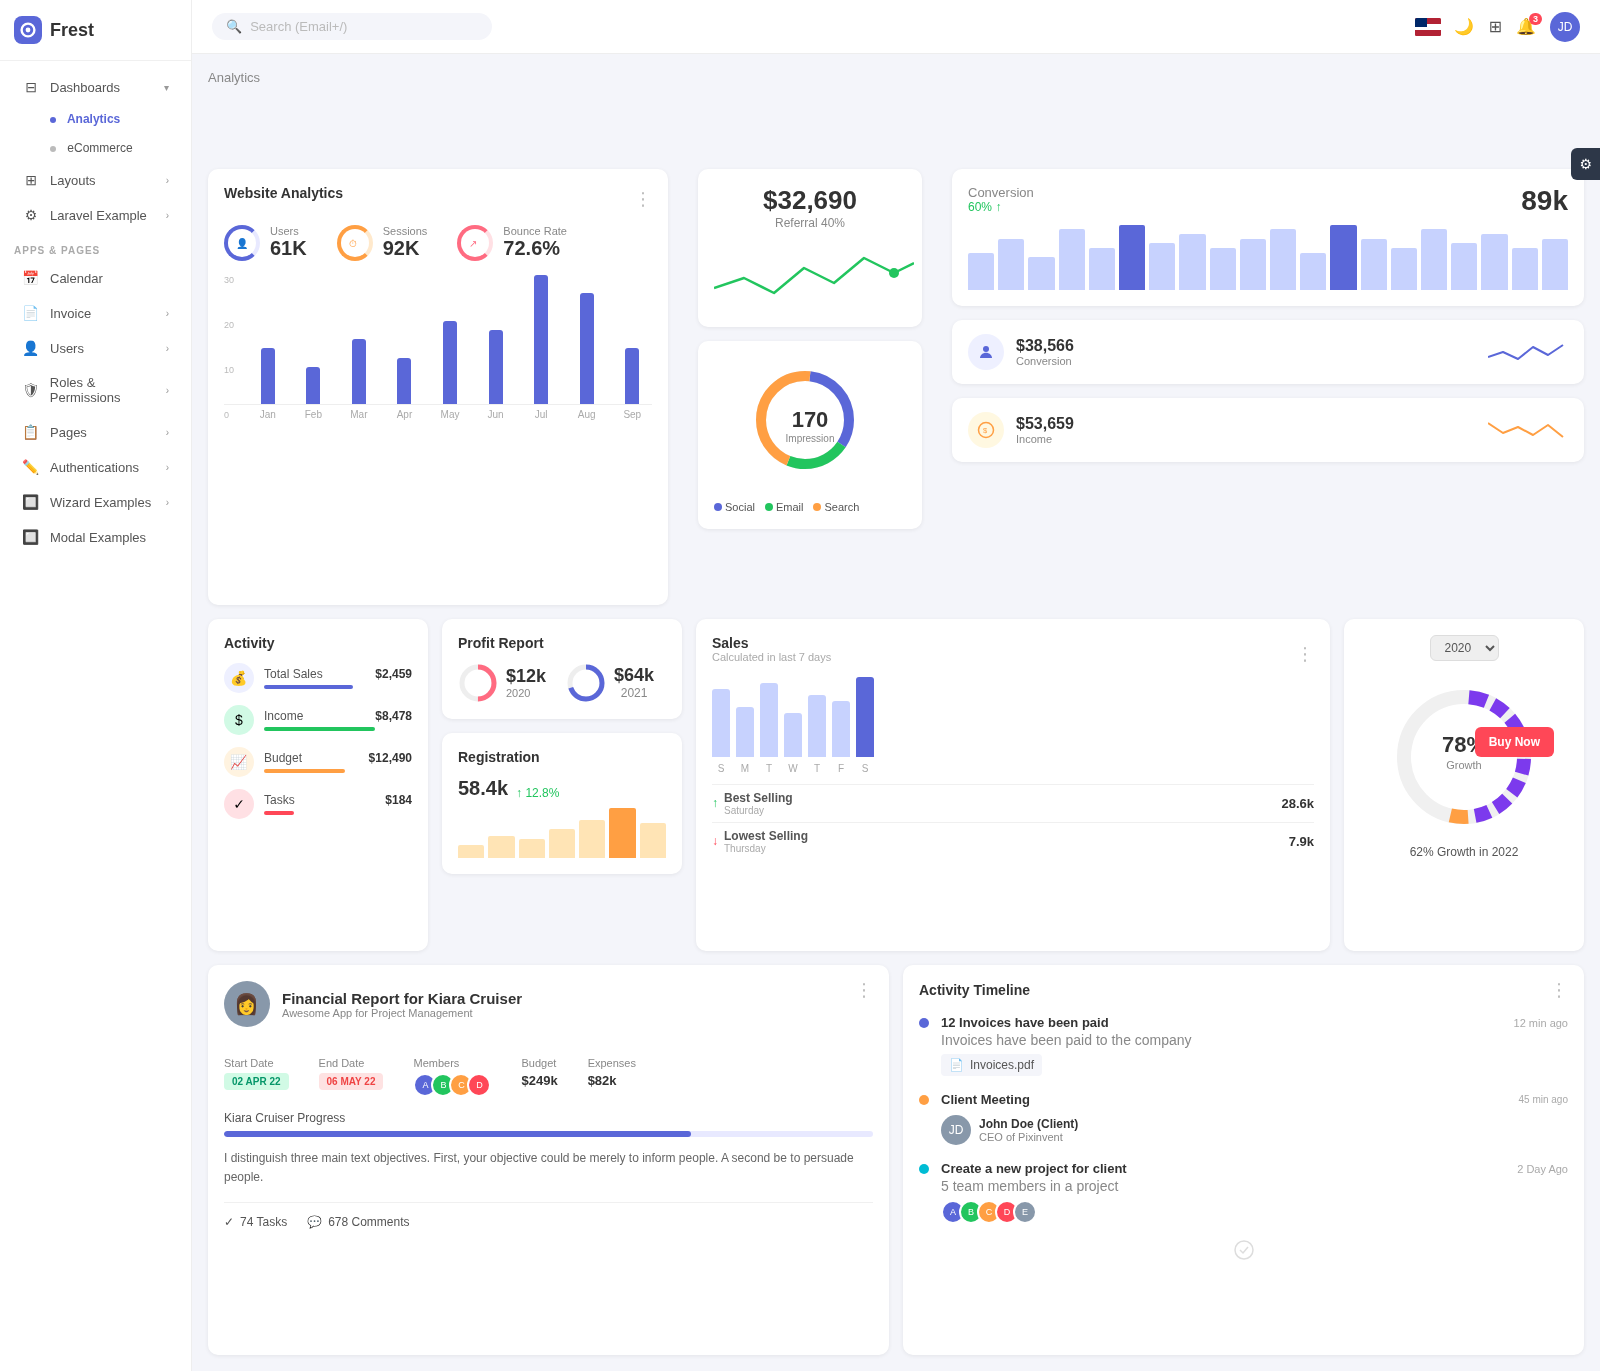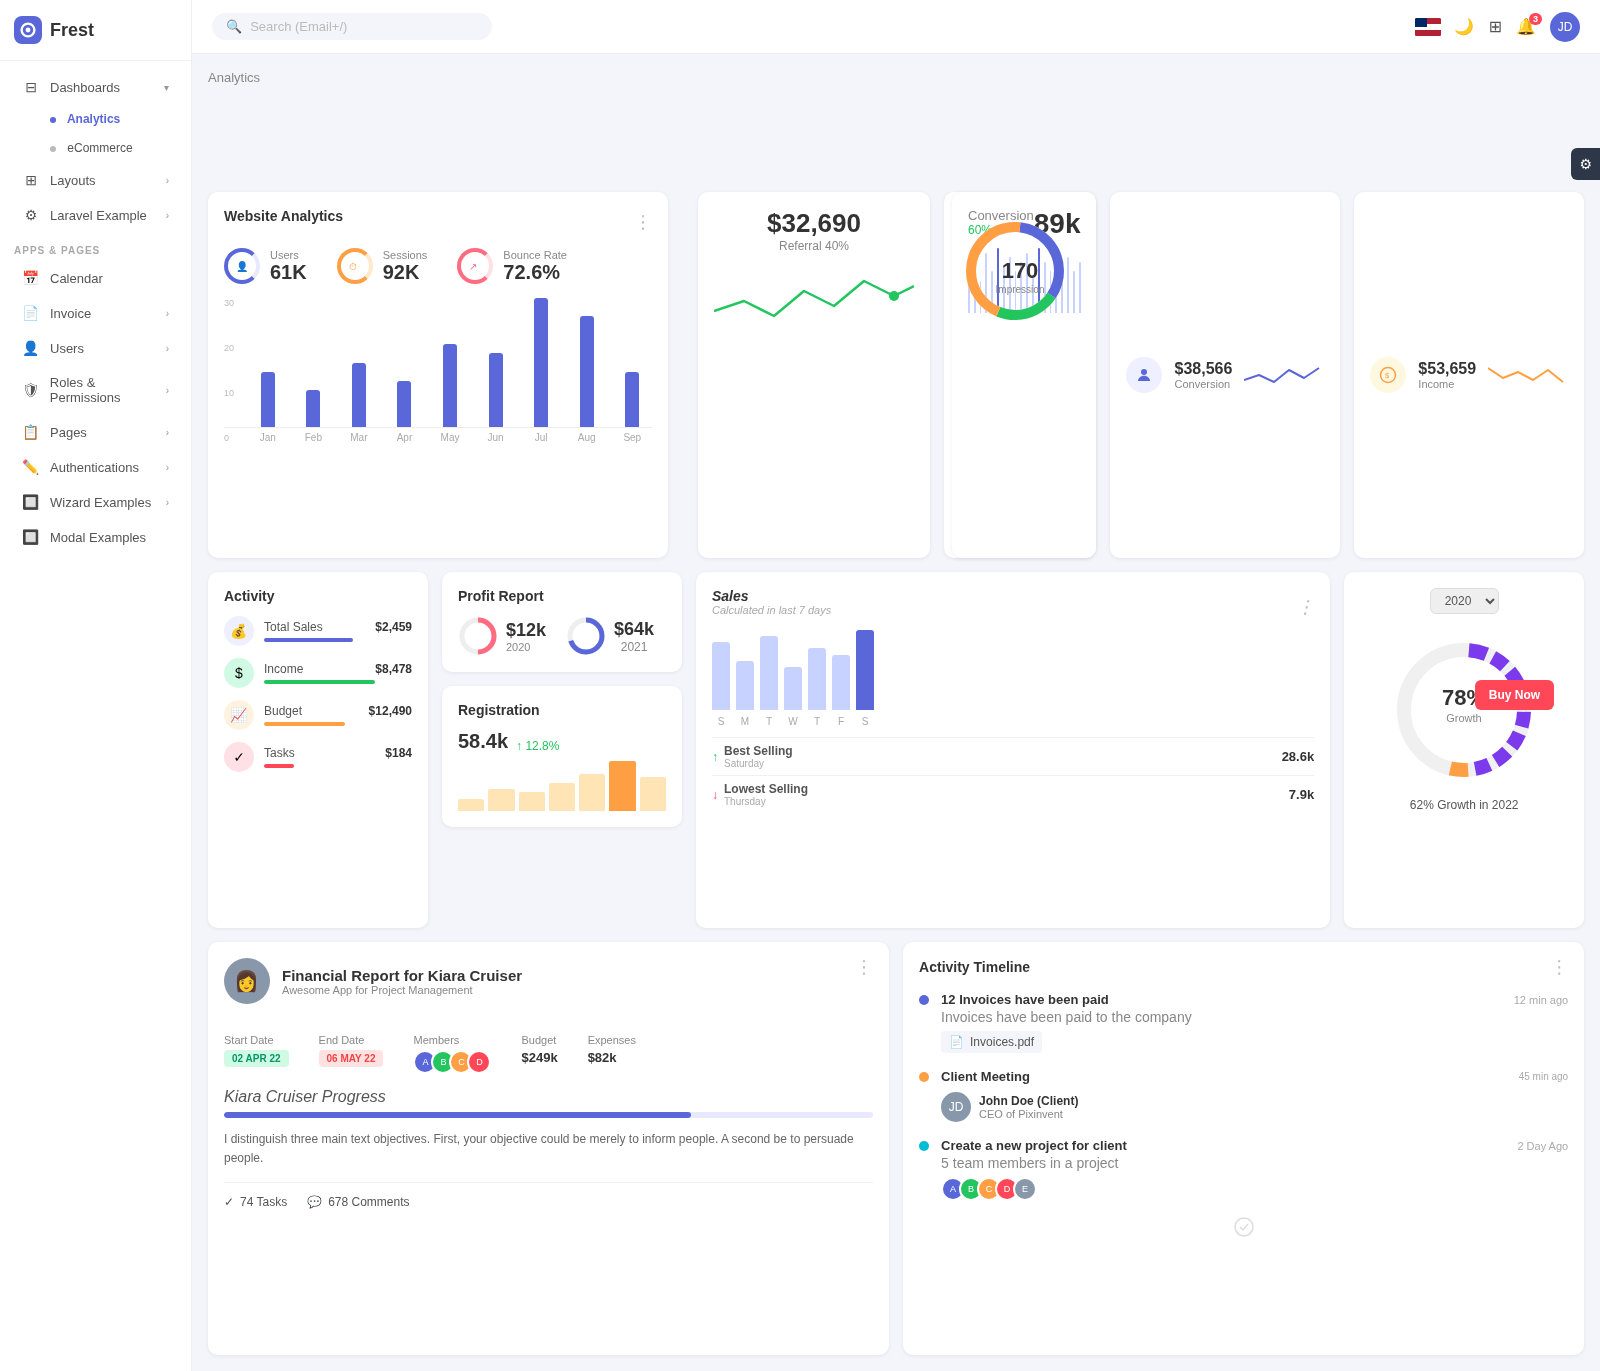--- a/index.html
+++ b/index.html
@@ -35,21 +35,21 @@
 
     
     .content { flex: 1; overflow-y: auto; padding: 16px; display: grid; grid-template-columns: 1fr; gap: 14px; }
 
     
     .card { background: #fff; border-radius: 10px; padding: 16px; box-shadow: 0 1px 4px rgba(0,0,0,0.07); }
     .card-title { font-size: 14px; font-weight: 700; color: #333; margin-bottom: 12px; }
 
     
     .dash-grid { display: grid; grid-template-columns: 460px 240px 1fr; gap: 14px; }
-    .dash-grid-col { display: flex; gap: 14px; padding-left: 16px; }
+    .dash-grid-col { display: flex; flex-direction: column; gap: 14px; padding-left: 16px; }
 
     
     .analytics-card { }
     .analytics-header { display: flex; align-items: center; justify-content: space-between; margin-bottom: 12px; }
     .analytics-metrics { display: flex; gap: 30px; margin-bottom: 14px; }
     .metric { display: flex; align-items: center; gap: 10px; }
     .metric-label { font-size: 11px; color: #888; display: flex; align-items: center; gap: 4px; }
     .metric-value { font-size: 20px; font-weight: 700; color: #333; }
     .ring { width: 36px; height: 36px; border-radius: 50%; border: 4px solid; display: flex; align-items: center; justify-content: center; }
     .ring-blue { border-color: #5a67d8; border-right-color: #e8e9ff; }
@@ -105,21 +105,21 @@
     .fin-sub { font-size: 11px; color: #888; }
     .fin-table { display: flex; gap: 30px; margin-bottom: 14px; }
     .fin-col-label { font-size: 11px; color: #888; margin-bottom: 4px; }
     .date-badge { display: inline-block; font-size: 10px; padding: 3px 8px; border-radius: 4px; font-weight: 600; }
     .date-green { background: #d1fae5; color: #059669; }
     .date-orange { background: #fee2e2; color: #ef4444; }
     .member-avatars { display: flex; }
     .m-avatar { width: 24px; height: 24px; border-radius: 50%; border: 2px solid white; margin-left: -6px; background: #5a67d8; display: flex; align-items: center; justify-content: center; font-size: 9px; color: white; }
     .m-avatar:first-child { margin-left: 0; }
     .progress-section { margin-bottom: 12px; }
-    .progress-title { font-size: 16px; color: #555; margin-bottom: 6px; font-style: italic; }
+    .progress-title { font-size: 12px; color: #555; margin-bottom: 6px; }
     .progress-full { height: 6px; background: #e8e9ff; border-radius: 3px; overflow: hidden; }
     .progress-fill { height: 100%; background: #5a67d8; border-radius: 3px; }
     .fin-text { font-size: 12px; color: #666; line-height: 1.6; margin-bottom: 14px; }
     .fin-footer { display: flex; gap: 20px; border-top: 1px solid #f0f0f0; padding-top: 12px; }
     .fin-footer-item { display: flex; align-items: center; gap: 6px; font-size: 12px; color: #555; }
 
     
     .timeline-list { display: flex; flex-direction: column; gap: 16px; }
     .timeline-item { display: flex; gap: 12px; }
     .timeline-dot { width: 10px; height: 10px; border-radius: 50%; flex-shrink: 0; margin-top: 3px; }
@@ -543,21 +543,21 @@
               <div style="border-radius: 2px 2px 0px 0px; flex: 1 1 0%; height: 37.5%; background: rgb(255, 228, 181);"></div>
               <div style="border-radius: 2px 2px 0px 0px; flex: 1 1 0%; height: 56.25%; background: rgb(255, 228, 181);"></div>
               <div style="border-radius: 2px 2px 0px 0px; flex: 1 1 0%; height: 75%; background: rgb(255, 228, 181);"></div>
               <div style="border-radius: 2px 2px 0px 0px; flex: 1 1 0%; height: 100%; background: rgb(255, 159, 67);"></div>
               <div style="border-radius: 2px 2px 0px 0px; flex: 1 1 0%; height: 68.75%; background: rgb(255, 228, 181);"></div>
             </div>
         </div>
       </div>
 
       <div class="card">
-        <div style="display:flex;justify-content:space-between;align-items:center;margin-bottom:4px;font-style:italic;">
+        <div style="display:flex;justify-content:space-between;align-items:center;margin-bottom:4px;">
           <div>
             <div class="card-title" style="margin-bottom:0;">Sales</div>
             <div class="sales-subtitle">Calculated in last 7 days</div>
           </div>
           <span class="three-dot">⋮</span>
         </div>
         <div style="display:flex;align-items:flex-end;gap:6px;height:80px;margin-bottom:6px;" id="sales-bars">
             <div style="width: 18px; border-radius: 3px 3px 0px 0px; background: rgb(199, 210, 254); height: 84.6154%;"></div>
             <div style="width: 18px; border-radius: 3px 3px 0px 0px; background: rgb(199, 210, 254); height: 61.5385%;"></div>
             <div style="width: 18px; border-radius: 3px 3px 0px 0px; background: rgb(199, 210, 254); height: 92.3077%;"></div>

